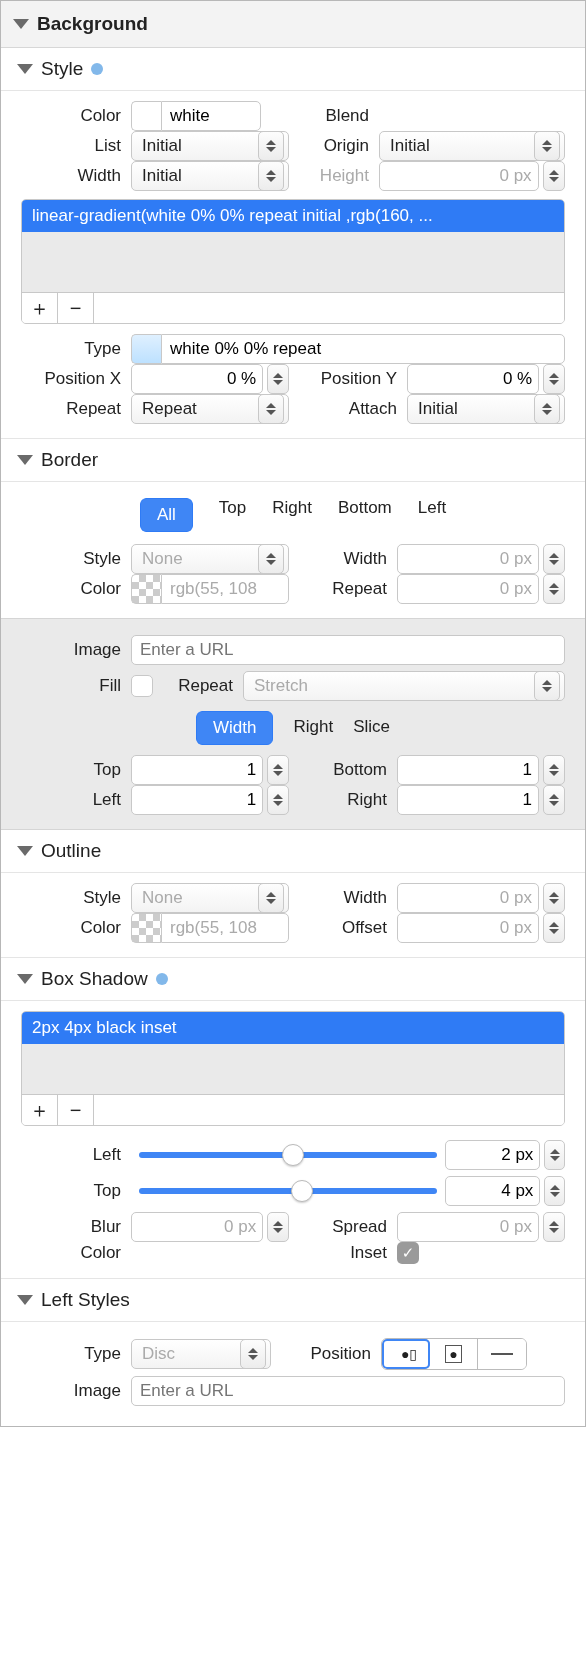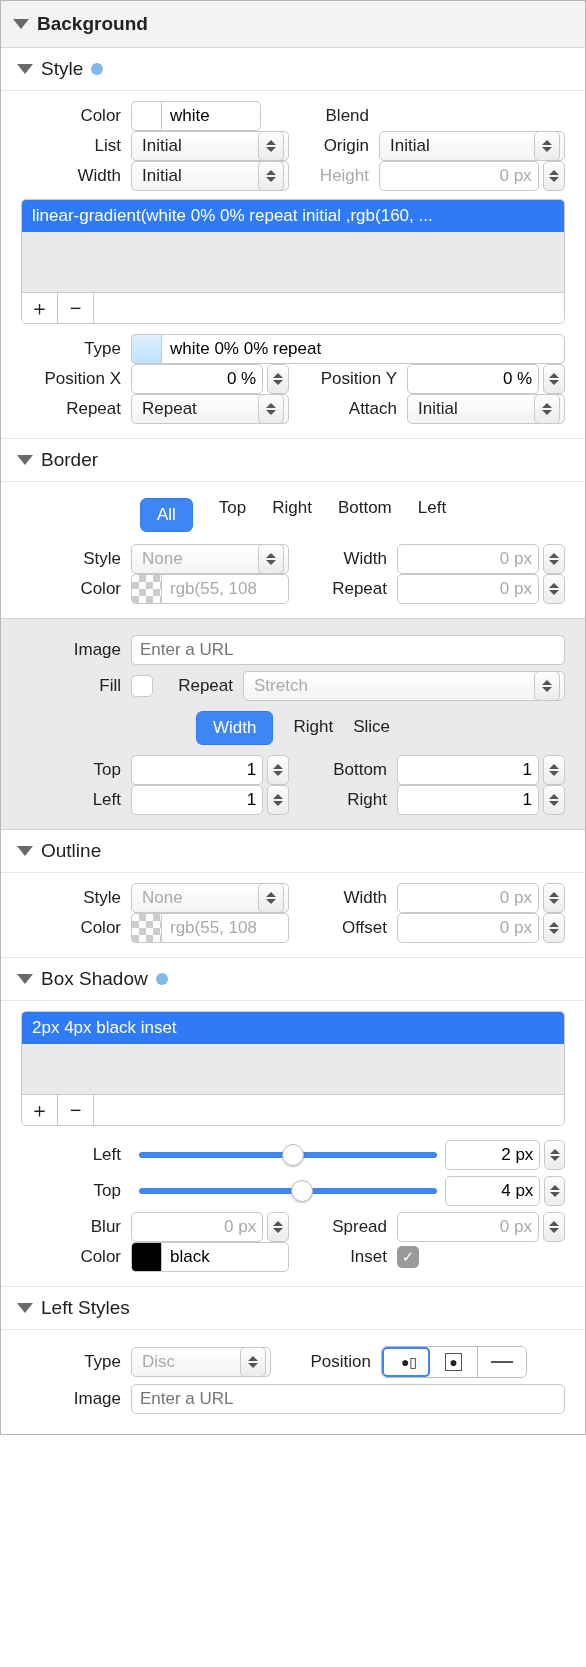--- a/index.html
+++ b/index.html
@@ -516,24 +516,20 @@
           <div class="stepbtn">
             <span class="up"></span>
             <span class="dn"></span>
           </div>
         </div>
       </div>
   </div>
   <div class="two-col">
     <div>
         <span class="lab">Color</span>
-        <div class="combo" style="flex:1">
-          <div class="swatch black"></div>
-          <input class="field" style="flex: 1 1 0%; width: 60px;" value="black">
-        </div>
       </div>
     <div>
         <span class="lab r" style="width:100px">Inset</span>
         <div class="chk">✓</div>
       </div>
   </div>
 </div>
 
 <div class="section-subheader" style="border-top:1px solid #e5e5e5">
   <span class="tri"></span>

